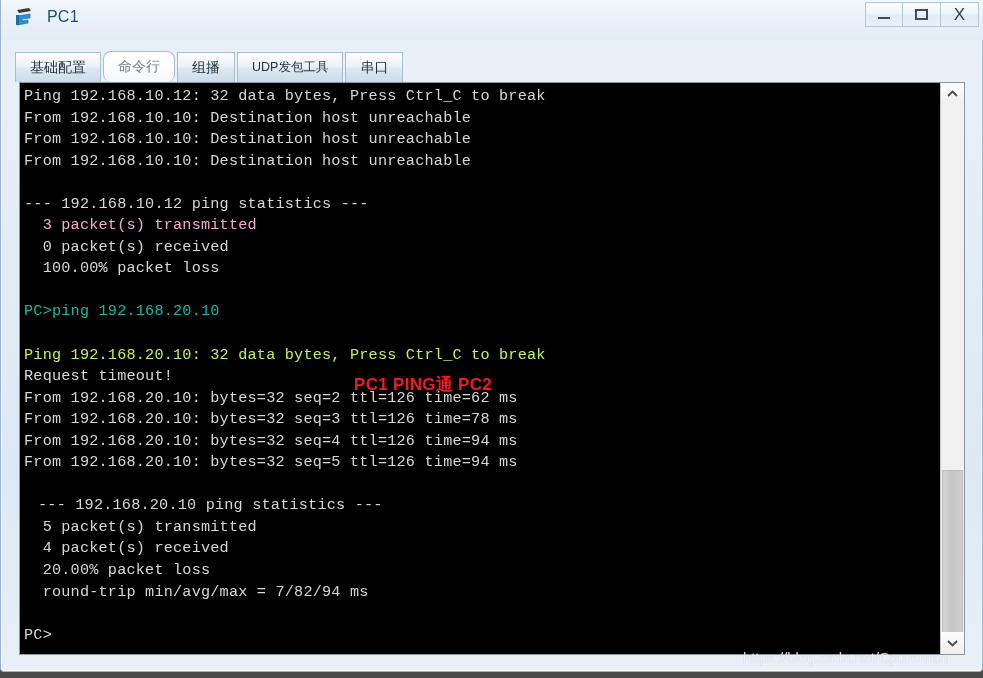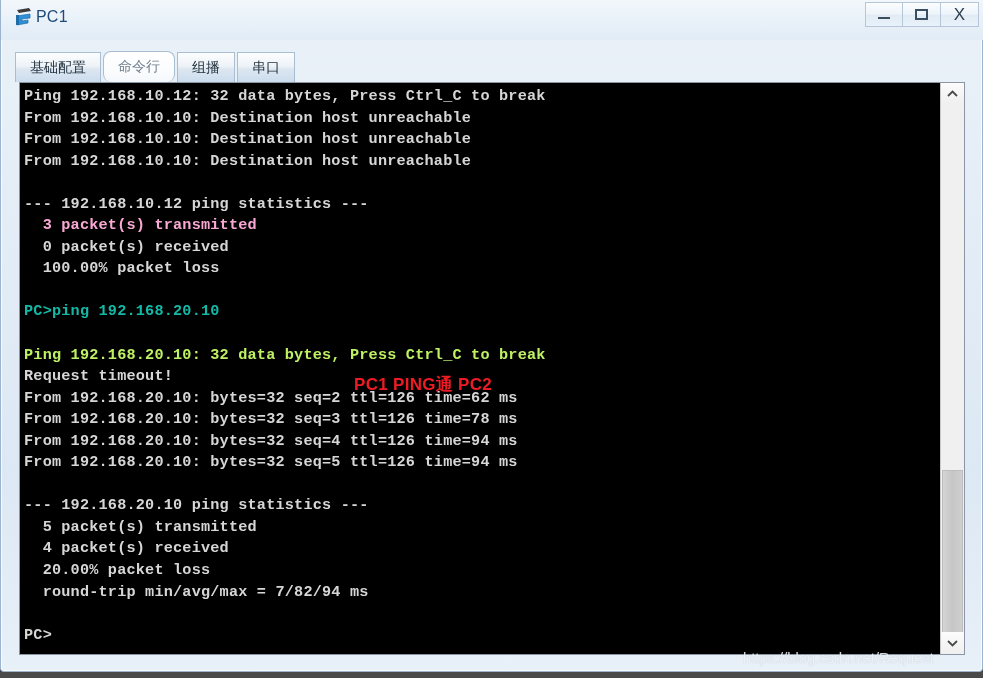--- a/index.html
+++ b/index.html
@@ -35,21 +35,21 @@
     width: 983px;
     height: 40px;
     background: linear-gradient(to bottom, #f2f7fb 0%, #e9f1f9 50%, #e2ecf6 100%);
     box-sizing: border-box;
   }
   #title-left {
     position: absolute;
     left: 13px; top: 6px;
     display: flex;
     align-items: center;
-    gap: 0;
+    gap: 11px;
   }
   #app-icon {
     width: 22px; height: 22px;
     position: relative;
   }
   #title-text {
     font-size: 16px;
     color: #1f4b7a;
     font-family: "Liberation Sans", sans-serif;
     letter-spacing: 0.2px;
@@ -144,21 +144,20 @@
   }
   #terminal {
     position: absolute;
     left: 0; top: 0;
     width: 920px;
     height: 571px;
     box-sizing: border-box;
     padding: 3px 0 0 4px;
     background: #000;
     overflow: hidden;
-    font-weight: bold;
   }
   .tline {
     font-family: "Liberation Mono", "DejaVu Sans Mono", monospace;
     font-size: 15.2px;
     line-height: 21.55px;
     color: #d6d6d6;
     white-space: pre;
     letter-spacing: 0.2px;
     height: 21.55px;
   }
@@ -270,20 +269,23 @@
   <div id="tabstrip">
       <div class="tab">
         <span>基础配置</span>
       </div>
       <div class="tab active">
         <span>命令行</span>
       </div>
       <div class="tab">
         <span>组播</span>
       </div>
+      <div class="tab small">
+        <span>UDP发包工具</span>
+      </div>
       <div class="tab">
         <span>串口</span>
       </div>
     </div>
 
   <div id="terminal-wrap">
     <div id="terminal" style="background: rgb(0, 0, 0);">
         <div class="tline" style="color: rgb(214, 214, 214);">Ping 192.168.10.12: 32 data bytes, Press Ctrl_C to break</div>
         <div class="tline" style="color: rgb(214, 214, 214);">From 192.168.10.10: Destination host unreachable</div>
         <div class="tline" style="color: rgb(214, 214, 214);">From 192.168.10.10: Destination host unreachable</div>
@@ -296,21 +298,21 @@
         <div class="tline blank"></div>
         <div class="tline" style="color: #14b8a6;">PC&gt;ping 192.168.20.10</div>
         <div class="tline blank"></div>
         <div class="tline" style="color: #bef264;">Ping 192.168.20.10: 32 data bytes, Press Ctrl_C to break</div>
         <div class="tline" style="color: rgb(214, 214, 214);">Request timeout!</div>
         <div class="tline" style="color: rgb(214, 214, 214);">From 192.168.20.10: bytes=32 seq=2 ttl=126 time=62 ms</div>
         <div class="tline" style="color: rgb(214, 214, 214);">From 192.168.20.10: bytes=32 seq=3 ttl=126 time=78 ms</div>
         <div class="tline" style="color: rgb(214, 214, 214);">From 192.168.20.10: bytes=32 seq=4 ttl=126 time=94 ms</div>
         <div class="tline" style="color: rgb(214, 214, 214);">From 192.168.20.10: bytes=32 seq=5 ttl=126 time=94 ms</div>
         <div class="tline blank"></div>
-        <div class="tline" style="color: rgb(214, 214, 214);">--- 192.168.20.10 ping statistics ---</div>
+        <div class="tline" style="color: rgb(214, 214, 214); margin-left: 14px;">--- 192.168.20.10 ping statistics ---</div>
         <div class="tline" style="color: rgb(214, 214, 214);">  5 packet(s) transmitted</div>
         <div class="tline" style="color: rgb(214, 214, 214);">  4 packet(s) received</div>
         <div class="tline" style="color: rgb(214, 214, 214);">  20.00% packet loss</div>
         <div class="tline" style="color: rgb(214, 214, 214);">  round-trip min/avg/max = 7/82/94 ms</div>
         <div class="tline blank"></div>
         <div class="tline" style="color: rgb(214, 214, 214);">PC&gt;</div>
       </div>
 
     <div id="annotation" style="color: rgb(237, 28, 36);">PC1 PING通 PC2</div>
 
@@ -322,16 +324,16 @@
       </div>
       <div id="sb-thumb"></div>
       <div class="sb-arrow" id="sb-down">
         <svg width="11" height="8" viewBox="0 0 11 8">
           <path d="M1 2 L5.5 6.5 L10 2" fill="none" stroke="#4a4a4a" stroke-width="1.8"></path>
         </svg>
       </div>
     </div>
   </div>
 
-  <div id="watermark">https://blog.csdn.net/Request</div>
+  <div id="watermark">https://blog.csdn.net/Cpureman</div>
 </div>
 
 <div id="bottom-strip"></div>
 
 </body></html>

